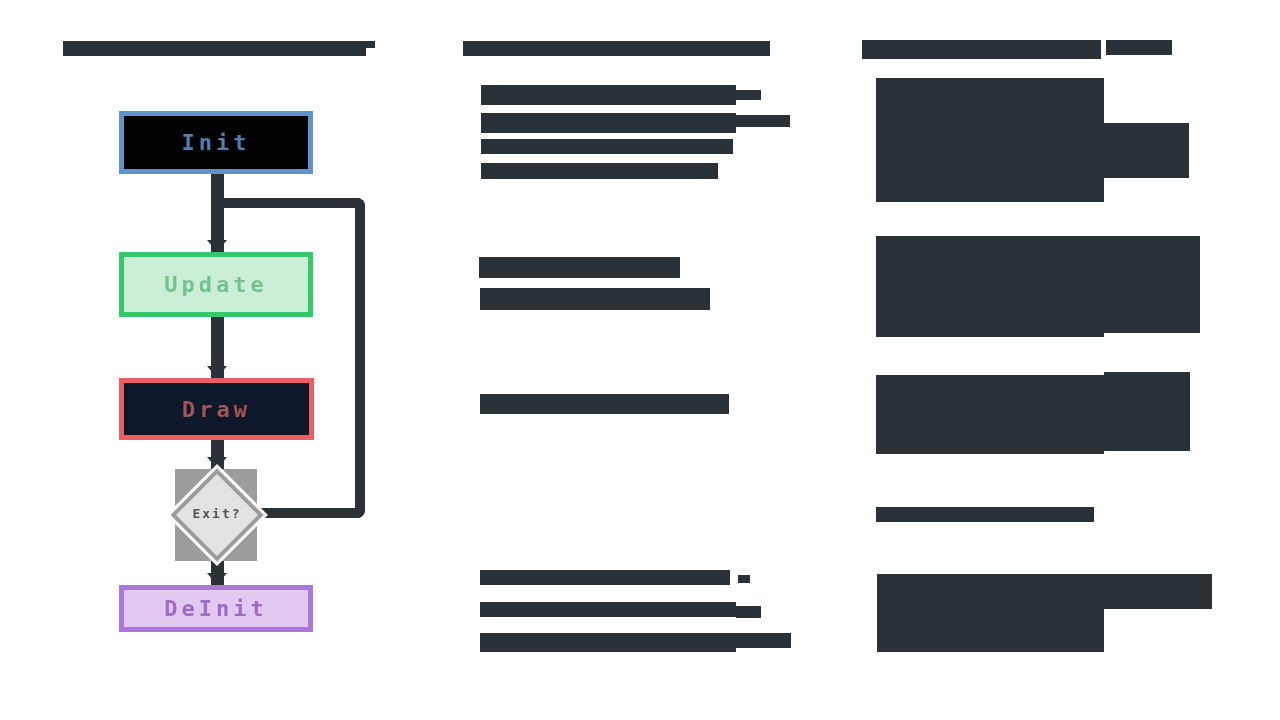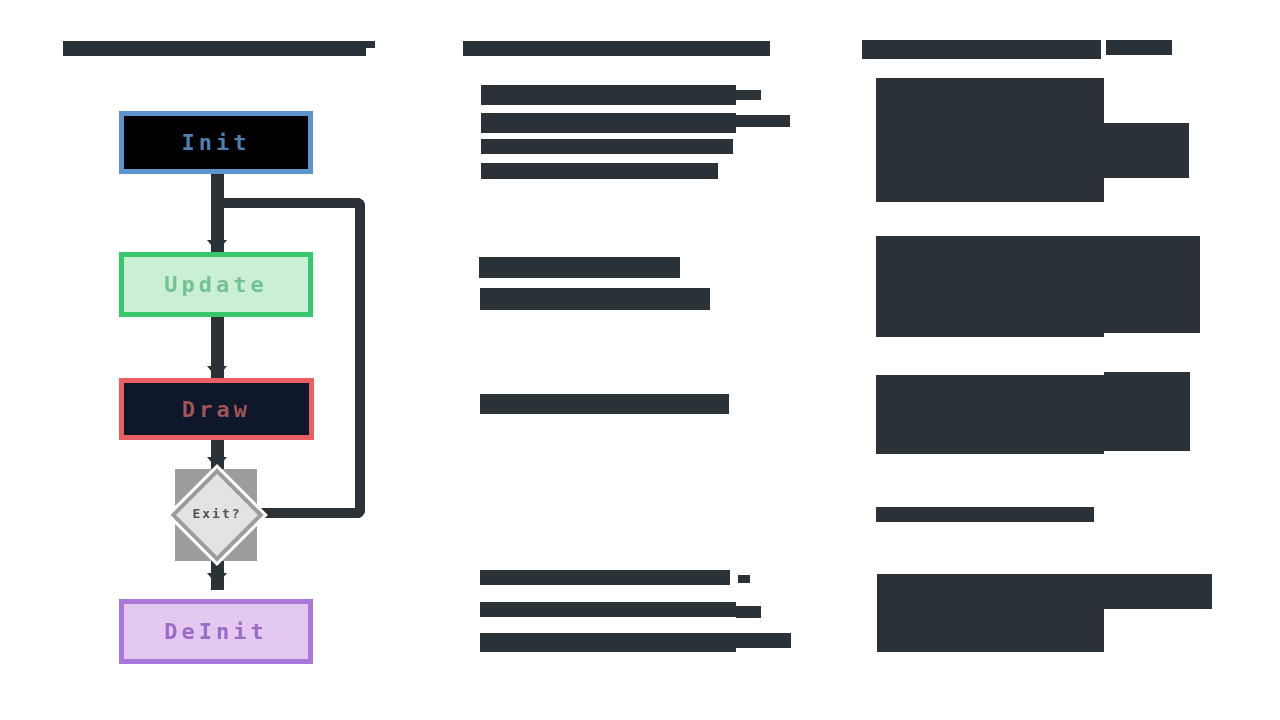--- a/index.html
+++ b/index.html
@@ -11,21 +11,21 @@
   .node{
     position:absolute;box-sizing:border-box;border:5px solid #888;
     display:flex;align-items:center;justify-content:center;z-index:4;
   }
   .node .label{
     font-size:22px;font-weight:bold;letter-spacing:4px;white-space:nowrap;
   }
   #node-init  {left:119px;top:111px;width:194px;height:63px;}
   #node-update{left:119px;top:252px;width:194px;height:65px;}
   #node-draw  {left:119px;top:378px;width:195px;height:62px;}
-  #node-deinit{left:119px;top:599px;width:194px;height:65px;}
+  #node-deinit{left:119px;top:585px;width:194px;height:47px;}
 
   .connector{position:absolute;background:#2a3137;z-index:1;}
   #spine{left:211px;top:170px;width:13px;height:420px;}
   #loop{
     position:absolute;left:218px;top:198px;width:147px;height:320px;
     box-sizing:border-box;background:transparent;z-index:1;
     border-top:10px solid #2a3137;border-right:10px solid #2a3137;
     border-bottom:10px solid #2a3137;
     border-top-right-radius:8px;border-bottom-right-radius:8px;
   }

